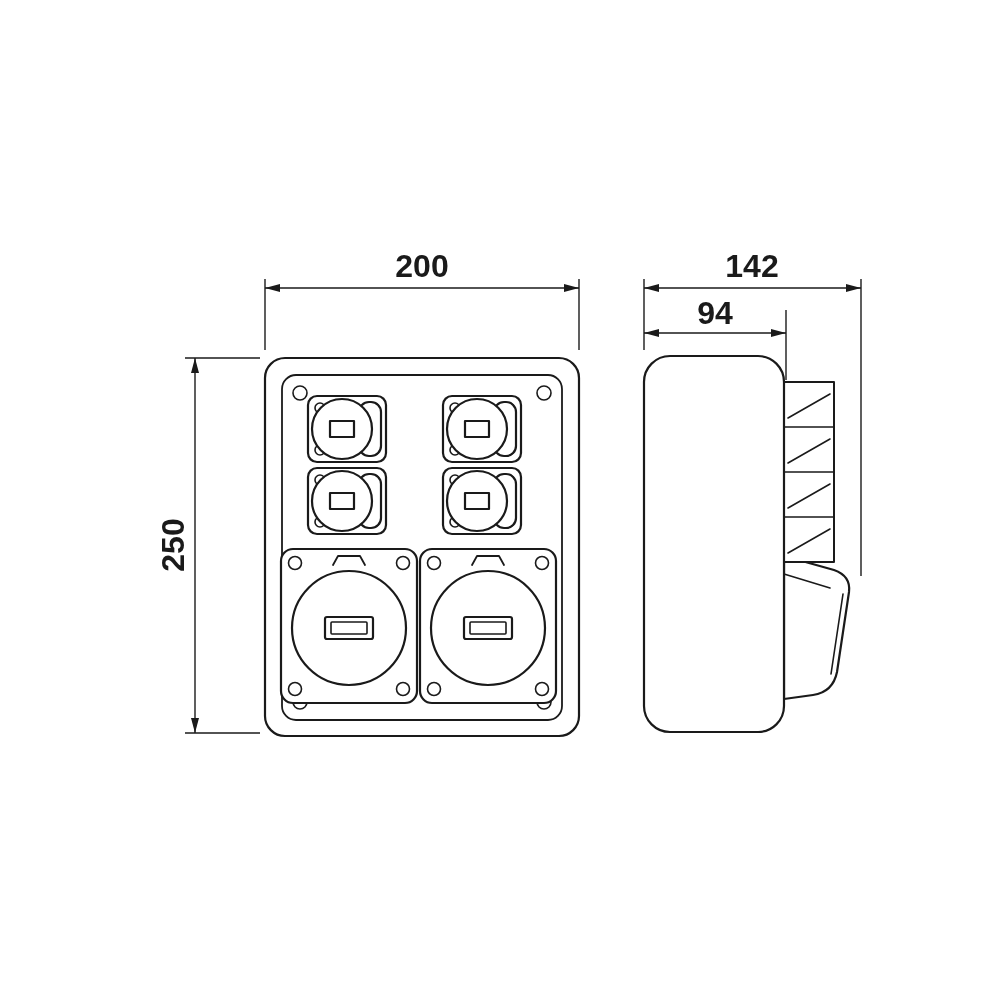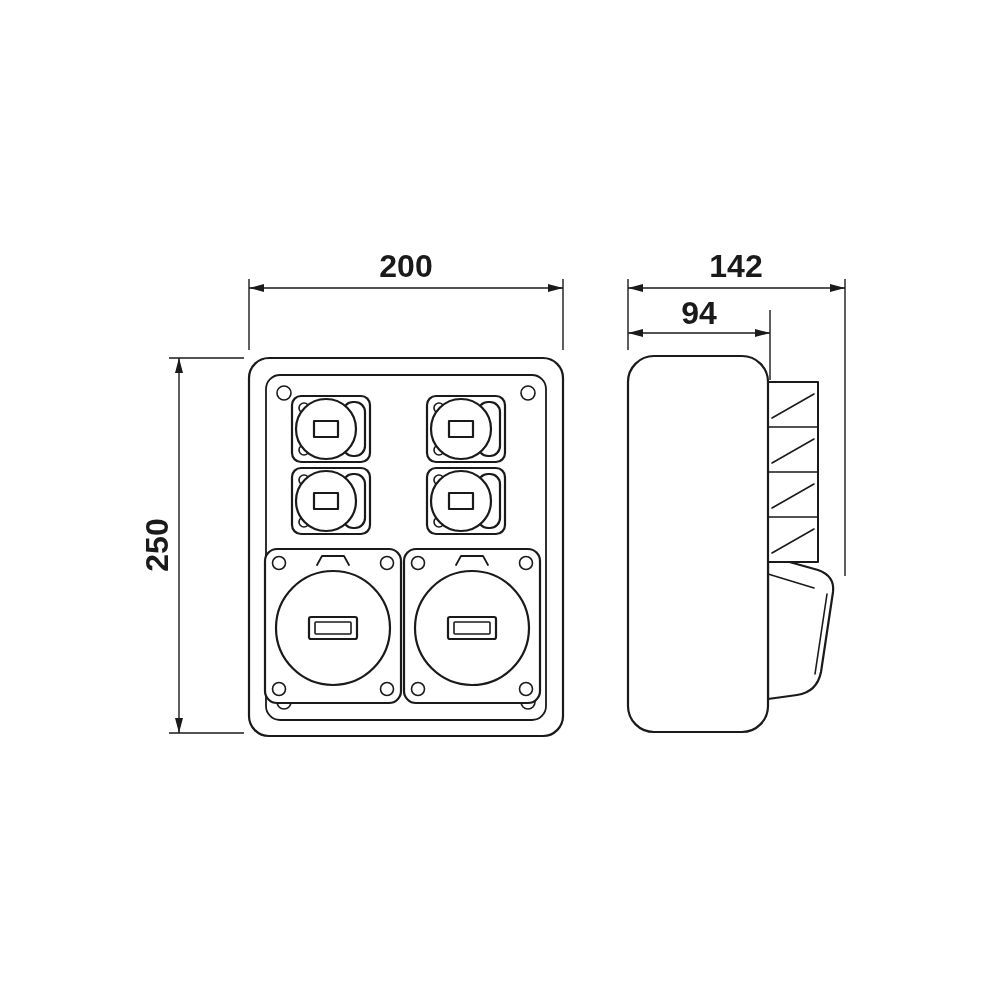--- a/index.html
+++ b/index.html
@@ -1,16 +1,16 @@
 <!DOCTYPE html>
 <html><head>
 <meta charset="utf-8">
 <style>
   html,body{margin:0;padding:0;background:#ffffff;}
-  .canvas{position:relative;width:912px;height:1000px;background:#ffffff;overflow:hidden;}
+  .canvas{position:relative;width:912px;height:1000px;background:#ffffff;overflow:hidden;margin-left:16px;}
   svg{display:block;}
   .draw{fill:none;stroke:#1a1a1a;stroke-width:2.2;stroke-linejoin:round;stroke-linecap:round;}
   .fillw{fill:#ffffff;}
   .dim{fill:none;stroke:#1a1a1a;stroke-width:1.4;stroke-linecap:butt;}
   .arrow{fill:#1a1a1a;stroke:none;}
   .dimtext{font-family:"Liberation Sans","DejaVu Sans",sans-serif;font-weight:bold;font-size:32px;fill:#1a1a1a;}
 </style>
 </head>
 <body>
 

